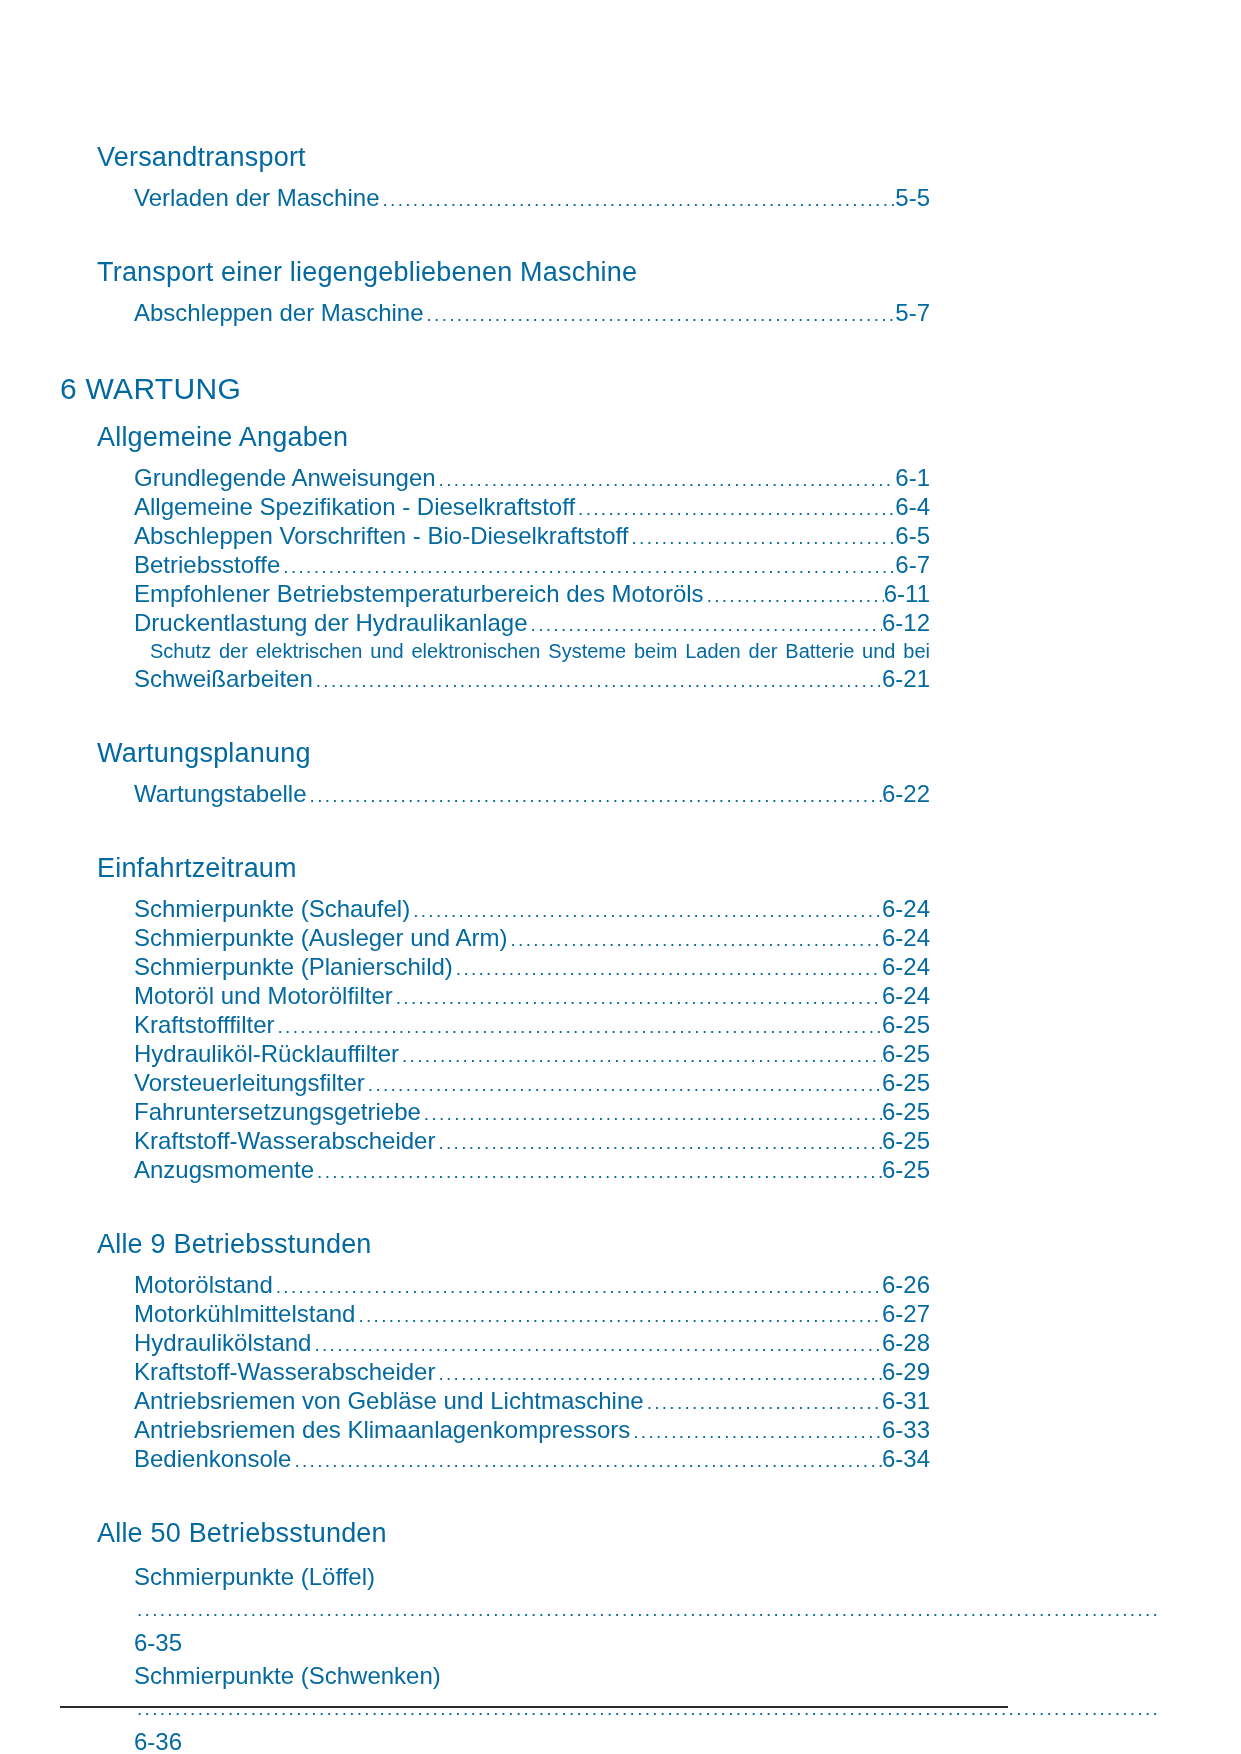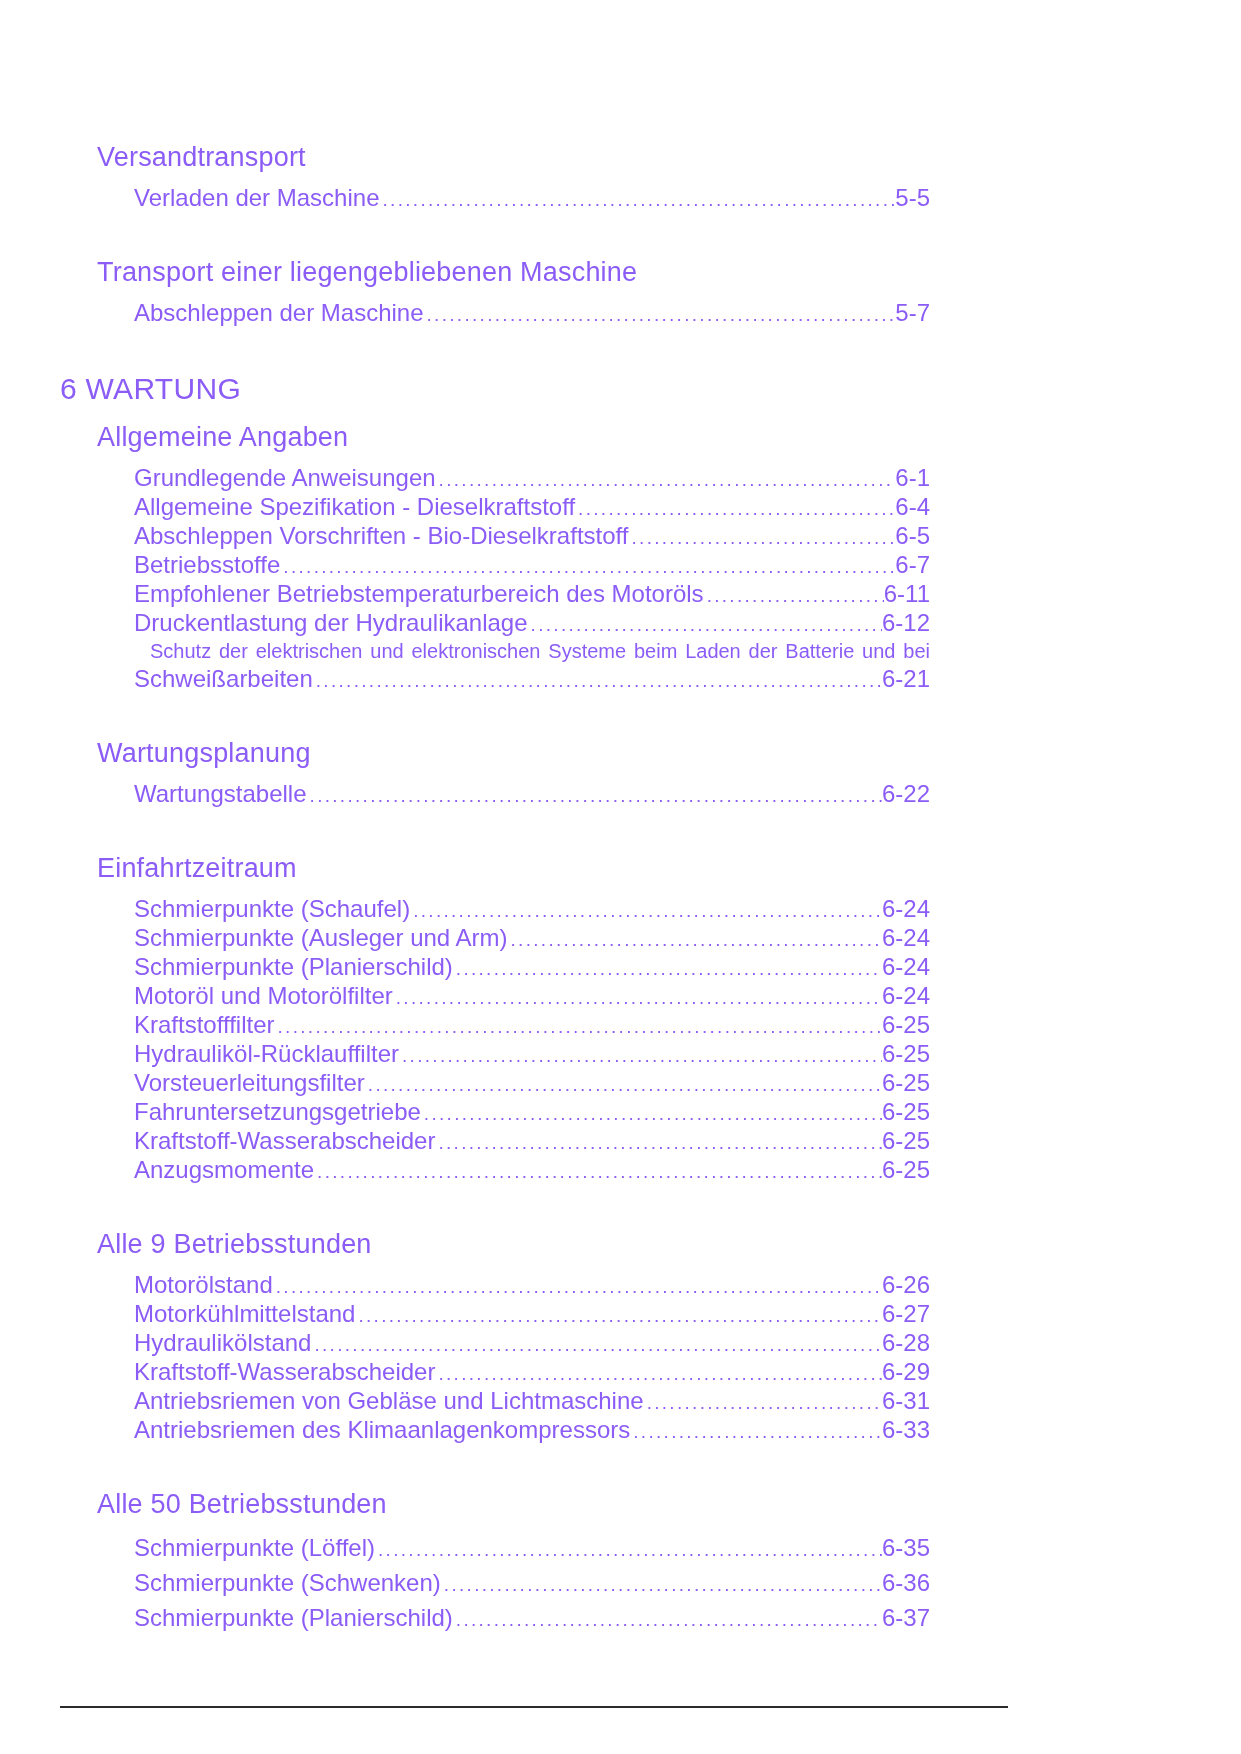--- a/index.html
+++ b/index.html
@@ -4,21 +4,21 @@
 <style>
   html, body { margin: 0; padding: 0; background: #ffffff; }
   .page {
     position: relative;
     width: 1161px;
     height: 1754px;
     box-sizing: border-box;
     padding: 142px 231px 0 97px;
     background: #ffffff;
     font-family: "Liberation Sans", sans-serif;
-    color: #8b5cf6;
+    color: #0369a1;
     overflow: hidden;
   }
   section { margin: 0 0 44px 0; }
   .section-title {
     font-size: 27px;
     font-weight: 400;
     margin: 0 0 11px 0;
     letter-spacing: 0.2px;
   }
   .chapter-title {
@@ -28,21 +28,21 @@
     letter-spacing: 0.3px;
   }
   .entries { margin-left: 37px; }
   .toc-entry {
     display: flex;
     align-items: baseline;
     font-size: 24px;
     line-height: 27px;
     justify-content: flex-end;
   }
-  .entries.loose .toc-entry { line-height: 33px; }
+  .entries.loose .toc-entry { line-height: 33px; flex-direction: column; }
   .entry-title { white-space: nowrap; }
   .dots {
     flex: 1;
     overflow: hidden;
     white-space: nowrap;
     padding: 0 4px 0 3px;
     letter-spacing: 2.3px;
     font-size: 19px;
   }
   .dots::before {
@@ -230,20 +230,25 @@
       <div class="toc-entry">
         <span class="entry-title">Antriebsriemen von Gebläse und Lichtmaschine</span>
         <span class="dots"></span>
         <span class="entry-page">6-31</span>
       </div>
       <div class="toc-entry">
         <span class="entry-title">Antriebsriemen des Klimaanlagenkompressors</span>
         <span class="dots"></span>
         <span class="entry-page">6-33</span>
       </div>
+      <div class="toc-entry">
+        <span class="entry-title">Bedienkonsole</span>
+        <span class="dots"></span>
+        <span class="entry-page">6-34</span>
+      </div>
     </div>
   </section>
 
   <section>
     <h2 class="section-title">Alle 50 Betriebsstunden</h2>
     <div class="entries loose">
       <div class="toc-entry">
         <span class="entry-title">Schmierpunkte (Löffel)</span>
         <span class="dots"></span>
         <span class="entry-page">6-35</span>

